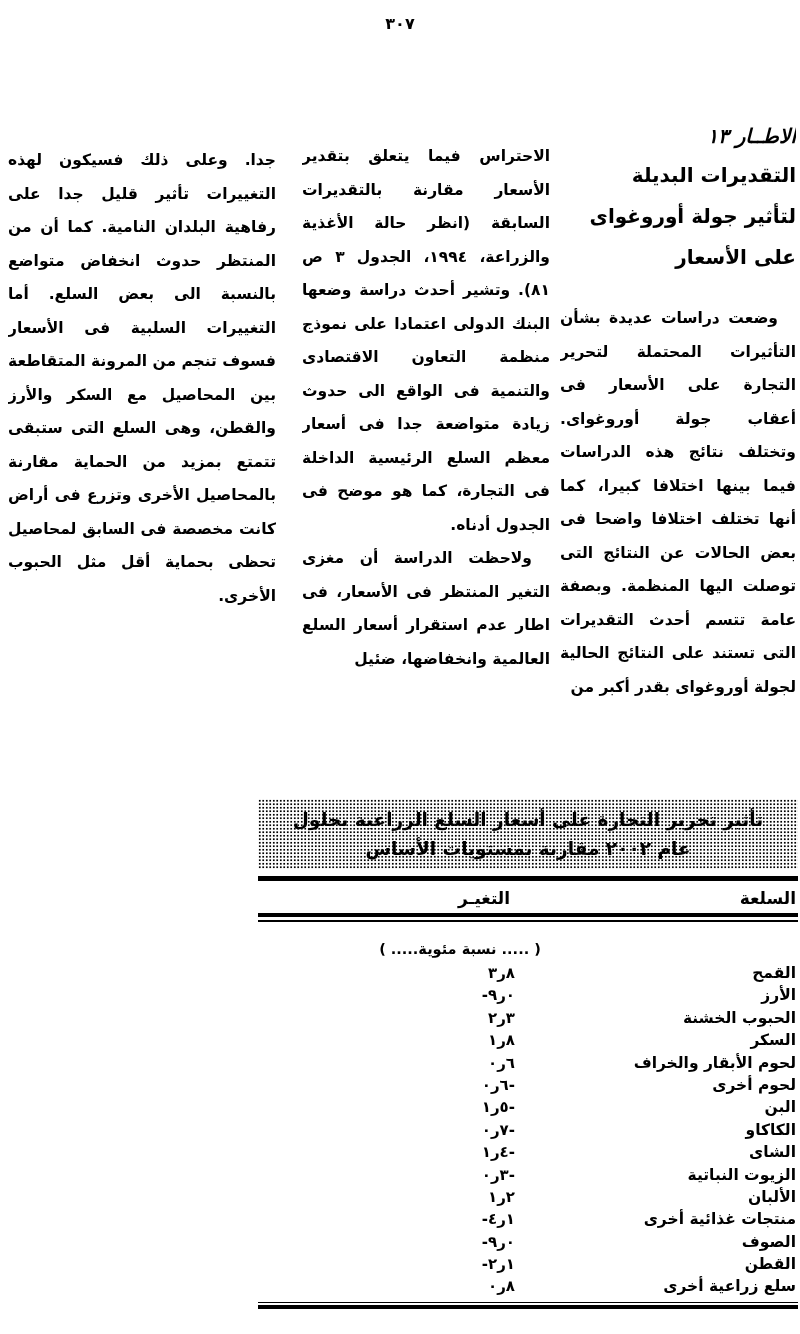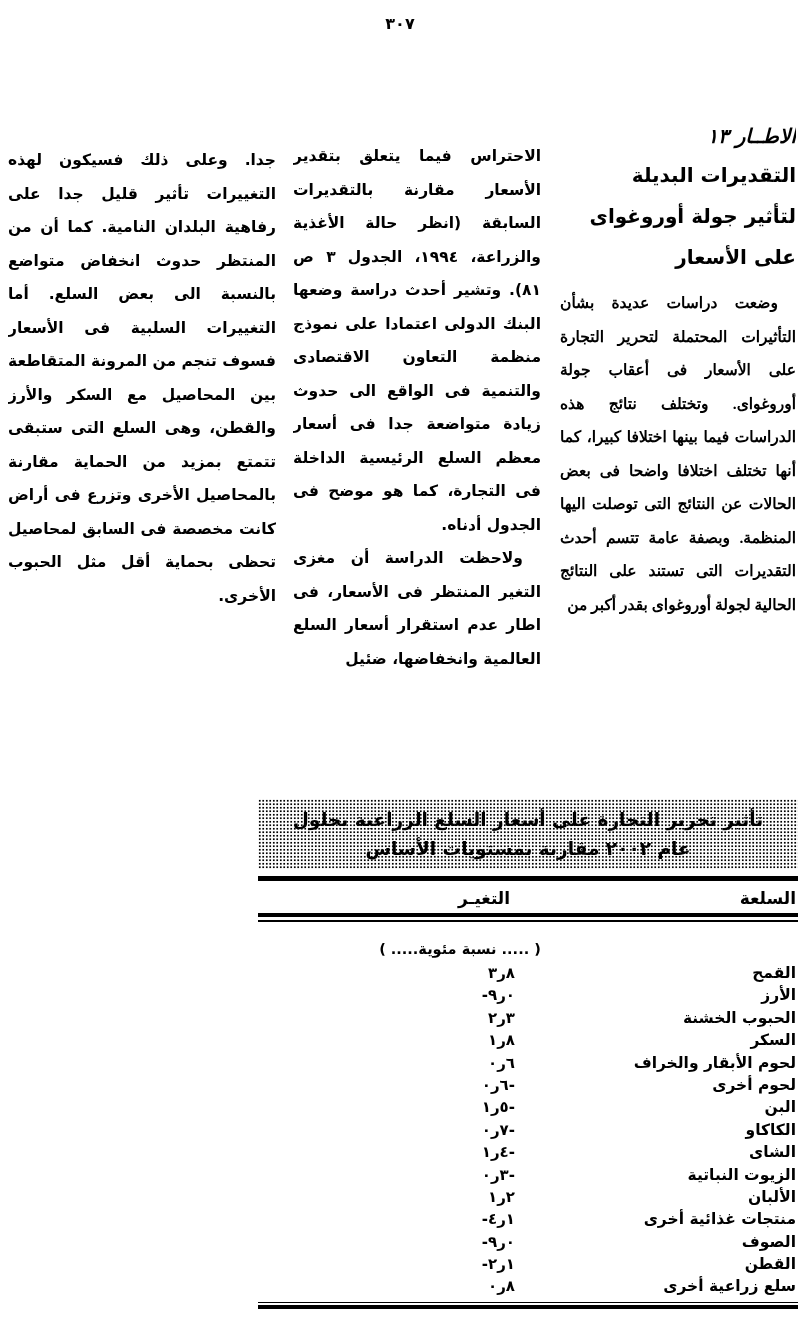--- a/index.html
+++ b/index.html
@@ -4,27 +4,27 @@
 <style>
   html,body{margin:0;padding:0;background:#e8e8e8;}
   .page{position:relative;width:800px;height:1334px;background:#ffffff;margin:0 auto;
         overflow:hidden;direction:rtl;color:#000;font-family:"DejaVu Sans",sans-serif;}
   .pagenum{position:absolute;top:14px;left:50%;transform:translateX(-50%);
            font-size:16px;font-weight:bold;letter-spacing:7px;white-space:nowrap;}
   
   .col{position:absolute;text-align:justify;font-size:15.5px;line-height:33.5px;
        font-weight:bold;overflow:hidden;}
   .col-right{top:117px;right:4px;width:236px;height:662px;}
-  .col-middle{top:140px;left:293px;width:248px;height:658px;}
+  .col-middle{top:140px;left:302px;width:248px;height:658px;}
   .col-left{top:144px;left:8px;width:268px;height:658px;}
   .kicker{font-style:italic;font-size:20px;line-height:38px;font-weight:bold;text-align:right;}
   .btitle{font-size:20px;line-height:41px;font-weight:bold;text-align:right;}
   .col p{margin:0;}
   .p-indent{text-indent:18px;}
-  .col-right .body{margin-top:8px;font-family:Liberation Serif, serif;}
+  .col-right .body{margin-top:24px;}
   
   .tbl{position:absolute;left:258px;top:799px;width:540px;}
   .tbl-title{height:70px;box-sizing:border-box;display:flex;align-items:center;justify-content:center;
              text-align:center;font-weight:bold;font-size:18.5px;line-height:29px;padding:4px 30px;
              background-color:#fff;
              background-image:radial-gradient(circle,#000 0.9px,rgba(0,0,0,0) 1.05px);
              background-size:3.5px 3.5px;}
   .tbl-head{margin-top:7px;border-top:5px solid #000;border-bottom:4px solid #000;
             position:relative;padding:6px 2px 4px 0;font-weight:bold;font-size:17px;line-height:22px;}
   .head-change{position:absolute;left:200px;top:6px;}

